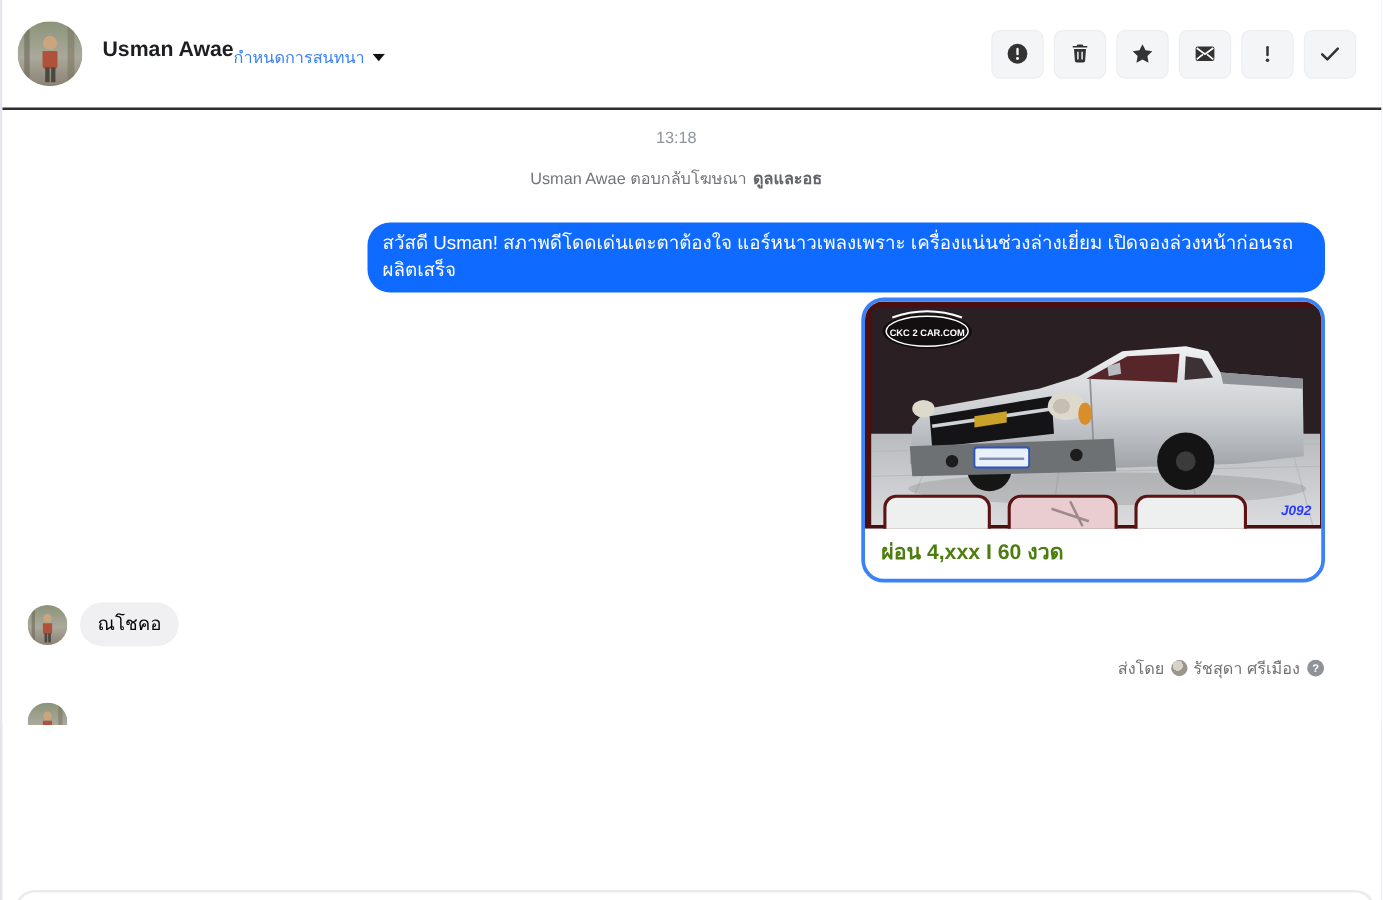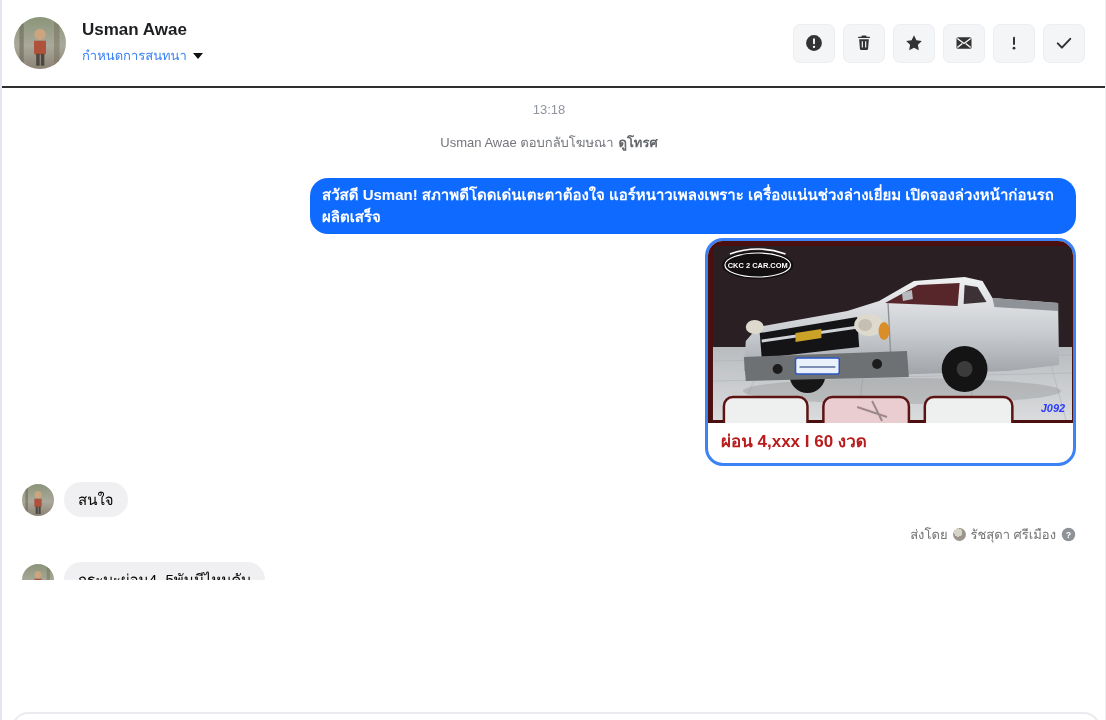--- a/index.html
+++ b/index.html
@@ -13,62 +13,62 @@
     border-left:2px solid #e5e5ee;border-right:1px solid #ececf2;
     box-sizing:border-box;background:#fff;
   }
   
   .header{
     height:88px;box-sizing:border-box;display:flex;align-items:center;
     padding:0 20px 0 12px;background:#fff;border-bottom:2px solid #2e2e2e;
   }
   .avatar-lg{width:52px;height:52px;border-radius:50%;overflow:hidden;flex:0 0 auto;}
   .avatar-lg svg,.avatar-sm svg{display:block;width:100%;height:100%;}
-  .head-text{margin-left:16px;display:flex;flex-direction:column;}
+  .head-text{margin-left:16px;display:flex;flex-direction:row;}
   .contact-name{font-size:17px;font-weight:bold;color:#1c1e21;line-height:20px;}
   .conv-menu{margin-top:5px;display:flex;align-items:center;gap:6px;font-size:13px;color:#3b82f6;cursor:pointer;}
   .head-actions{margin-left:auto;display:flex;gap:8px;}
   .act-btn{
     width:40px;height:37px;border:1px solid #eceef1;border-radius:7px;
     background:#f4f5f7;display:flex;align-items:center;justify-content:center;cursor:pointer;
   }
   .act-btn svg{width:20px;height:20px;}
   
   .chat{
     position:relative;height:492px;box-sizing:border-box;
-    padding:0 29px 0 20px;overflow:hidden;background:#fff;
+    padding:0 45px 0 20px;overflow:hidden;background:#fff;
   }
   .row-center{display:flex;justify-content:center;}
   .ts{margin-top:14px;font-size:13px;color:#90949c;}
   .notice{margin-top:15px;font-size:13px;color:#73767b;}
   .notice .lnk{font-weight:bold;color:#5f6putable368;color:#62656a;margin-left:5px;cursor:pointer;}
   .row-out{display:flex;justify-content:flex-end;}
   .row-in{display:flex;justify-content:flex-start;align-items:center;gap:10px;}
   .bubble-out{
     background:var(--out-blue,#0f6bff);color:#fff;border-radius:18px;
     padding:6px 12px;font-size:15px;line-height:22px;max-width:742px;
   }
   .prewrap{white-space:pre-wrap;}
   .bubble-in{
     background:#f0f0f2;color:#050505;border-radius:18px;
     padding:7px 14px;font-size:15px;line-height:21px;max-width:600px;
   }
   .avatar-sm{width:32px;height:32px;border-radius:50%;overflow:hidden;flex:0 0 auto;}
-  .m-greeting{margin-top:25px;font-weight:bold;}
+  .m-greeting{margin-top:25px;}
   .m-card{margin-top:4px;}
   .m-interest{margin-top:16px;}
   .m-admin{margin-top:22px;}
   .m-question{margin-top:17px;}
   
   .card{
     width:371px;box-sizing:border-box;border:3px solid #3b82f6;border-radius:18px;
     overflow:hidden;background:#fff;cursor:pointer;
   }
   .card-img{display:block;width:369px;height:182px;}
-  .card-caption{padding:8px 13px 10px;font-size:17px;font-weight:bold;color:#b91c1c;line-height:22px;}
+  .card-caption{padding:8px 13px 10px;font-size:17px;font-weight:bold;color:#4d7c0f;line-height:22px;}
   
   .sentby{margin-top:7px;display:flex;justify-content:flex-end;align-items:center;gap:5px;font-size:13px;color:#737373;}
   .mini-av{width:13px;height:13px;border-radius:50%;background:radial-gradient(circle at 40% 35%,#d8d3c8 0 35%,#9b968c 36% 100%);}
   .help-ic{width:15px;height:15px;}
   
   .composer{
     position:absolute;left:10px;top:712px;width:1084px;height:24px;
     border:2px solid #eaeaef;border-bottom:none;border-radius:16px 16px 0 0;background:#fff;
   }
 </style>
@@ -147,21 +147,21 @@
   </div>
 
   <div class="chat">
 
     <div class="row-center">
         <div class="ts">13:18</div>
       </div>
 
     <div class="row-center">
       <div class="notice">
-        <span>Usman Awae ตอบกลับโฆษณา</span><span class="lnk">ดูโทรศ</span>
+        <span>Usman Awae ตอบกลับโฆษณา</span><span class="lnk">ดูลและอธ</span>
       </div>
     </div>
 
     <div class="row-out m-greeting">
       <div class="bubble-out">สวัสดี Usman! สภาพดีโดดเด่นเตะตาต้องใจ แอร์หนาวเพลงเพราะ เครื่องแน่นช่วงล่างเยี่ยม เปิดจองล่วงหน้าก่อนรถผลิตเสร็จ</div>
     </div>
 
     <div class="row-out m-card">
       <div class="card">
         <svg class="card-img" viewBox="0 0 371 182" preserveAspectRatio="none">
@@ -234,21 +234,21 @@
       <div class="avatar-sm">
         <svg viewBox="0 0 48 48">
           <rect width="48" height="48" fill="url(#avbg)"></rect>
           <rect x="5" y="0" width="4" height="48" fill="#6d6a58" opacity="0.6"></rect>
           <circle cx="24" cy="16" r="5.2" fill="#caa57e"></circle>
           <path d="M18.5 22 h11 v11 a2 2 0 0 1 -2 2 h-7 a2 2 0 0 1 -2 -2 z" fill="#b0513c"></path>
           <rect x="20.5" y="34" width="3.2" height="11" fill="#4a4640"></rect>
           <rect x="24.8" y="34" width="3.2" height="11" fill="#4a4640"></rect>
         </svg>
       </div>
-      <div class="bubble-in">สนใจ</div>
+      <div class="bubble-in">ณโชคอ</div>
     </div>
 
 
     <div class="sentby">
       <span>ส่งโดย</span>
       <span class="mini-av"></span>
       <span>รัชสุดา ศรีเมือง</span>
       <svg class="help-ic" viewBox="0 0 16 16">
         <circle cx="8" cy="8" r="7.2" fill="#8f9398"></circle>
         <text x="8" y="11.4" text-anchor="middle" font-size="9.5" font-weight="bold" fill="#fff">?</text>
@@ -259,20 +259,19 @@
       <div class="avatar-sm">
         <svg viewBox="0 0 48 48">
           <rect width="48" height="48" fill="url(#avbg)"></rect>
           <rect x="37" y="0" width="5" height="48" fill="#75705c" opacity="0.5"></rect>
           <circle cx="24" cy="16" r="5.2" fill="#caa57e"></circle>
           <path d="M18.5 22 h11 v11 a2 2 0 0 1 -2 2 h-7 a2 2 0 0 1 -2 -2 z" fill="#b0513c"></path>
           <rect x="20.5" y="34" width="3.2" height="11" fill="#4a4640"></rect>
           <rect x="24.8" y="34" width="3.2" height="11" fill="#4a4640"></rect>
         </svg>
       </div>
-      <div class="bubble-in">กระบะผ่อน4_5พันมีไหมคับ</div>
     </div>
 
   </div>
 
   <div class="composer"></div>
 
 </div>
 
 </body></html>

